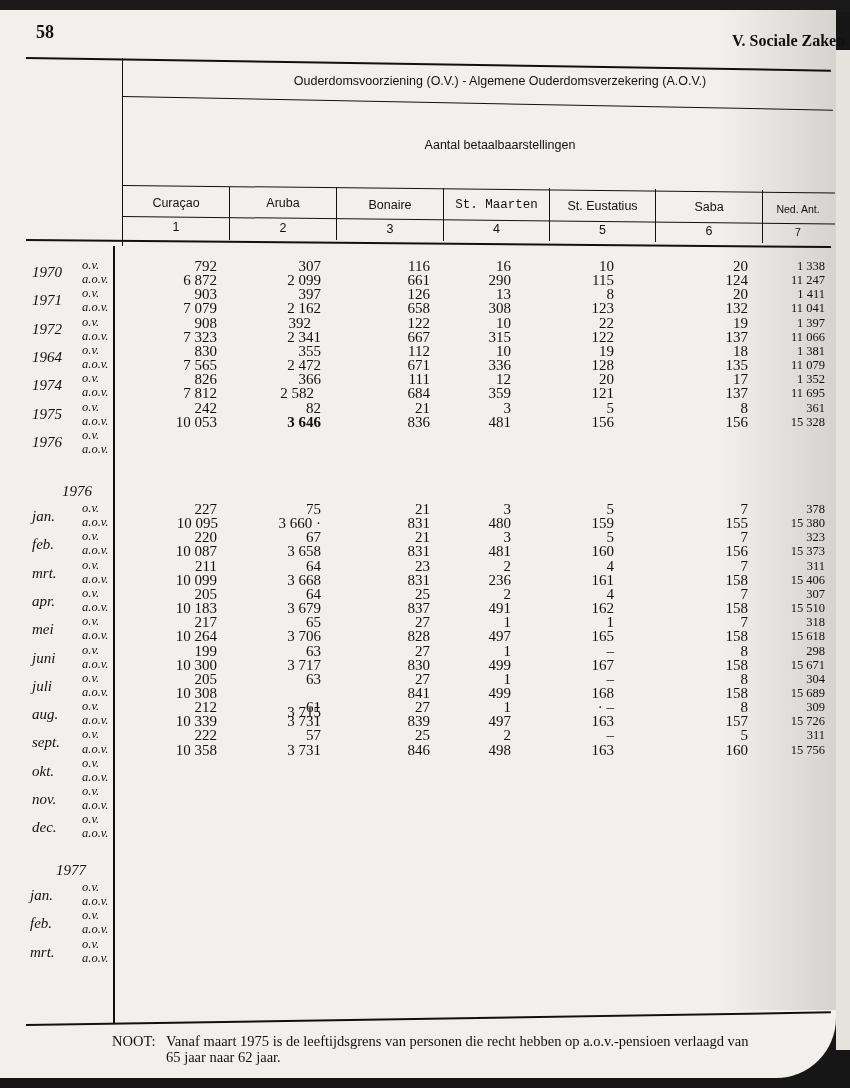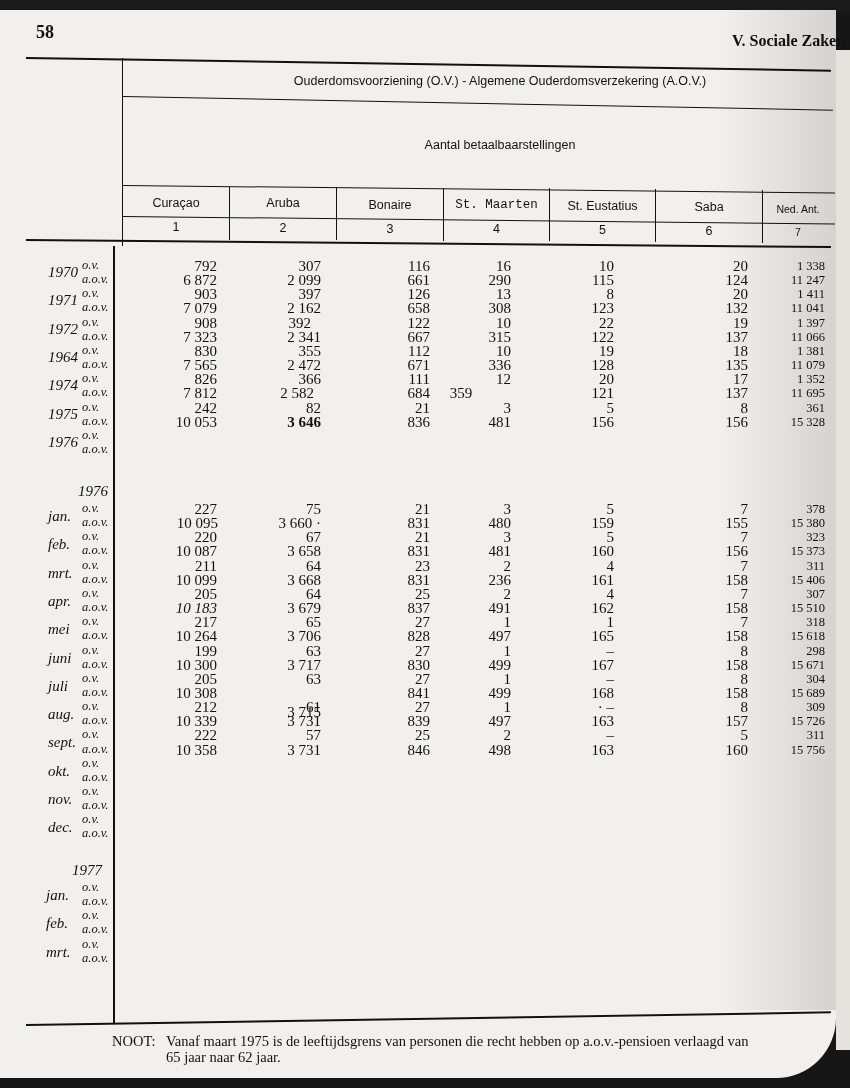--- a/index.html
+++ b/index.html
@@ -7,21 +7,21 @@
     .topbar { position:absolute; left:0; top:0; width:850px; height:12px; background:#1a1a1a; }
     .page { position:absolute; left:0; top:10px; width:836px; height:1068px; background:#f1f0ec; border-radius:0 0 60px 0; }
     .shade { position:absolute; left:720px; top:10px; width:116px; height:1000px; background:linear-gradient(to right, rgba(0,0,0,0), rgba(0,0,0,0.12)); pointer-events:none; }
     .rightedge { position:absolute; left:836px; top:50px; width:14px; height:1000px; background:#e4e3de; }
     .pagenum { position:absolute; left:36px; top:22px; font-size:18px; font-weight:bold; color:#111; }
     .chapter { position:absolute; left:732px; top:32px; font-size:16px; font-weight:bold; color:#111; }
     .rule { position:absolute; background:#111; }
     .hdr { position:absolute; font-family:"Liberation Sans", sans-serif; color:#111; font-size:12.5px; text-align:center; }
     .vline { position:absolute; width:1px; background:#111; }
     .hline { position:absolute; height:1px; background:#111; }
-    .rowlbl { position:absolute; font-style:italic; font-size:15px; color:#111;margin-left:16px; }
+    .rowlbl { position:absolute; font-style:italic; font-size:15px; color:#111; }
     .sub { position:absolute; font-style:italic; font-size:12.5px; color:#111; }
     .num { position:absolute; font-size:15px; color:#111; text-align:right; line-height:14px; }
     .num.nedant { font-size:12.5px; }
     .note { position:absolute; left:112px; top:1033px; font-size:14.5px; color:#111; line-height:16px; }
     .note .lbl { display:inline-block; width:54px; }
   </style>
 </head>
 <body>
 
 <div class="topbar"></div>
@@ -139,21 +139,21 @@
     <div class="num" style="left:117px;width:100px;top:372.2px;">826</div>
     <div class="num" style="left:221px;width:100px;top:372.2px;">366</div>
     <div class="num" style="left:330px;width:100px;top:372.2px;">111</div>
     <div class="num" style="left:411px;width:100px;top:372.2px;">12</div>
     <div class="num" style="left:514px;width:100px;top:372.2px;">20</div>
     <div class="num" style="left:648px;width:100px;top:372.2px;">17</div>
     <div class="num nedant" style="left:725px;width:100px;top:372.2px;">1 352</div>
     <div class="num" style="left:117px;width:100px;top:386.3px;">7 812</div>
     <div class="num" style="left:214px;width:100px;top:386.3px;">2 582</div>
     <div class="num" style="left:330px;width:100px;top:386.3px;">684</div>
-    <div class="num" style="left:411px;width:100px;top:386.3px;text-align:center;">359</div>
+    <div class="num" style="left:411px;width:100px;top:386.3px;">359</div>
     <div class="num" style="left:514px;width:100px;top:386.3px;">121</div>
     <div class="num" style="left:648px;width:100px;top:386.3px;">137</div>
     <div class="num nedant" style="left:725px;width:100px;top:386.3px;">11 695</div>
     <div class="rowlbl" style="left:32px;top:405.5px;">1975</div>
     <div class="sub" style="left:82px;top:399.5px;">o.v.</div>
     <div class="sub" style="left:82px;top:413.6px;">a.o.v.</div>
     <div class="num" style="left:117px;width:100px;top:400.5px;">242</div>
     <div class="num" style="left:221px;width:100px;top:400.5px;">82</div>
     <div class="num" style="left:330px;width:100px;top:400.5px;">21</div>
     <div class="num" style="left:411px;width:100px;top:400.5px;">3</div>
@@ -239,21 +239,21 @@
     <div class="rowlbl" style="left:32px;top:592.9px;">apr.</div>
     <div class="sub" style="left:82px;top:585.9px;">o.v.</div>
     <div class="sub" style="left:82px;top:600.0px;">a.o.v.</div>
     <div class="num" style="left:117px;width:100px;top:586.9px;">205</div>
     <div class="num" style="left:221px;width:100px;top:586.9px;">64</div>
     <div class="num" style="left:330px;width:100px;top:586.9px;">25</div>
     <div class="num" style="left:411px;width:100px;top:586.9px;">2</div>
     <div class="num" style="left:514px;width:100px;top:586.9px;">4</div>
     <div class="num" style="left:648px;width:100px;top:586.9px;">7</div>
     <div class="num nedant" style="left:725px;width:100px;top:586.9px;">307</div>
-    <div class="num" style="left:117px;width:100px;top:601.0px;font-style:italic;">10 183</div>
+    <div class="num" style="left:117px;width:100px;top:601.0px;">10 183</div>
     <div class="num" style="left:221px;width:100px;top:601.0px;">3 679</div>
     <div class="num" style="left:330px;width:100px;top:601.0px;">837</div>
     <div class="num" style="left:411px;width:100px;top:601.0px;">491</div>
     <div class="num" style="left:514px;width:100px;top:601.0px;">162</div>
     <div class="num" style="left:648px;width:100px;top:601.0px;">158</div>
     <div class="num nedant" style="left:725px;width:100px;top:601.0px;">15 510</div>
     <div class="rowlbl" style="left:32px;top:621.2px;">mei</div>
     <div class="sub" style="left:82px;top:614.2px;">o.v.</div>
     <div class="sub" style="left:82px;top:628.4px;">a.o.v.</div>
     <div class="num" style="left:117px;width:100px;top:615.2px;">217</div>

